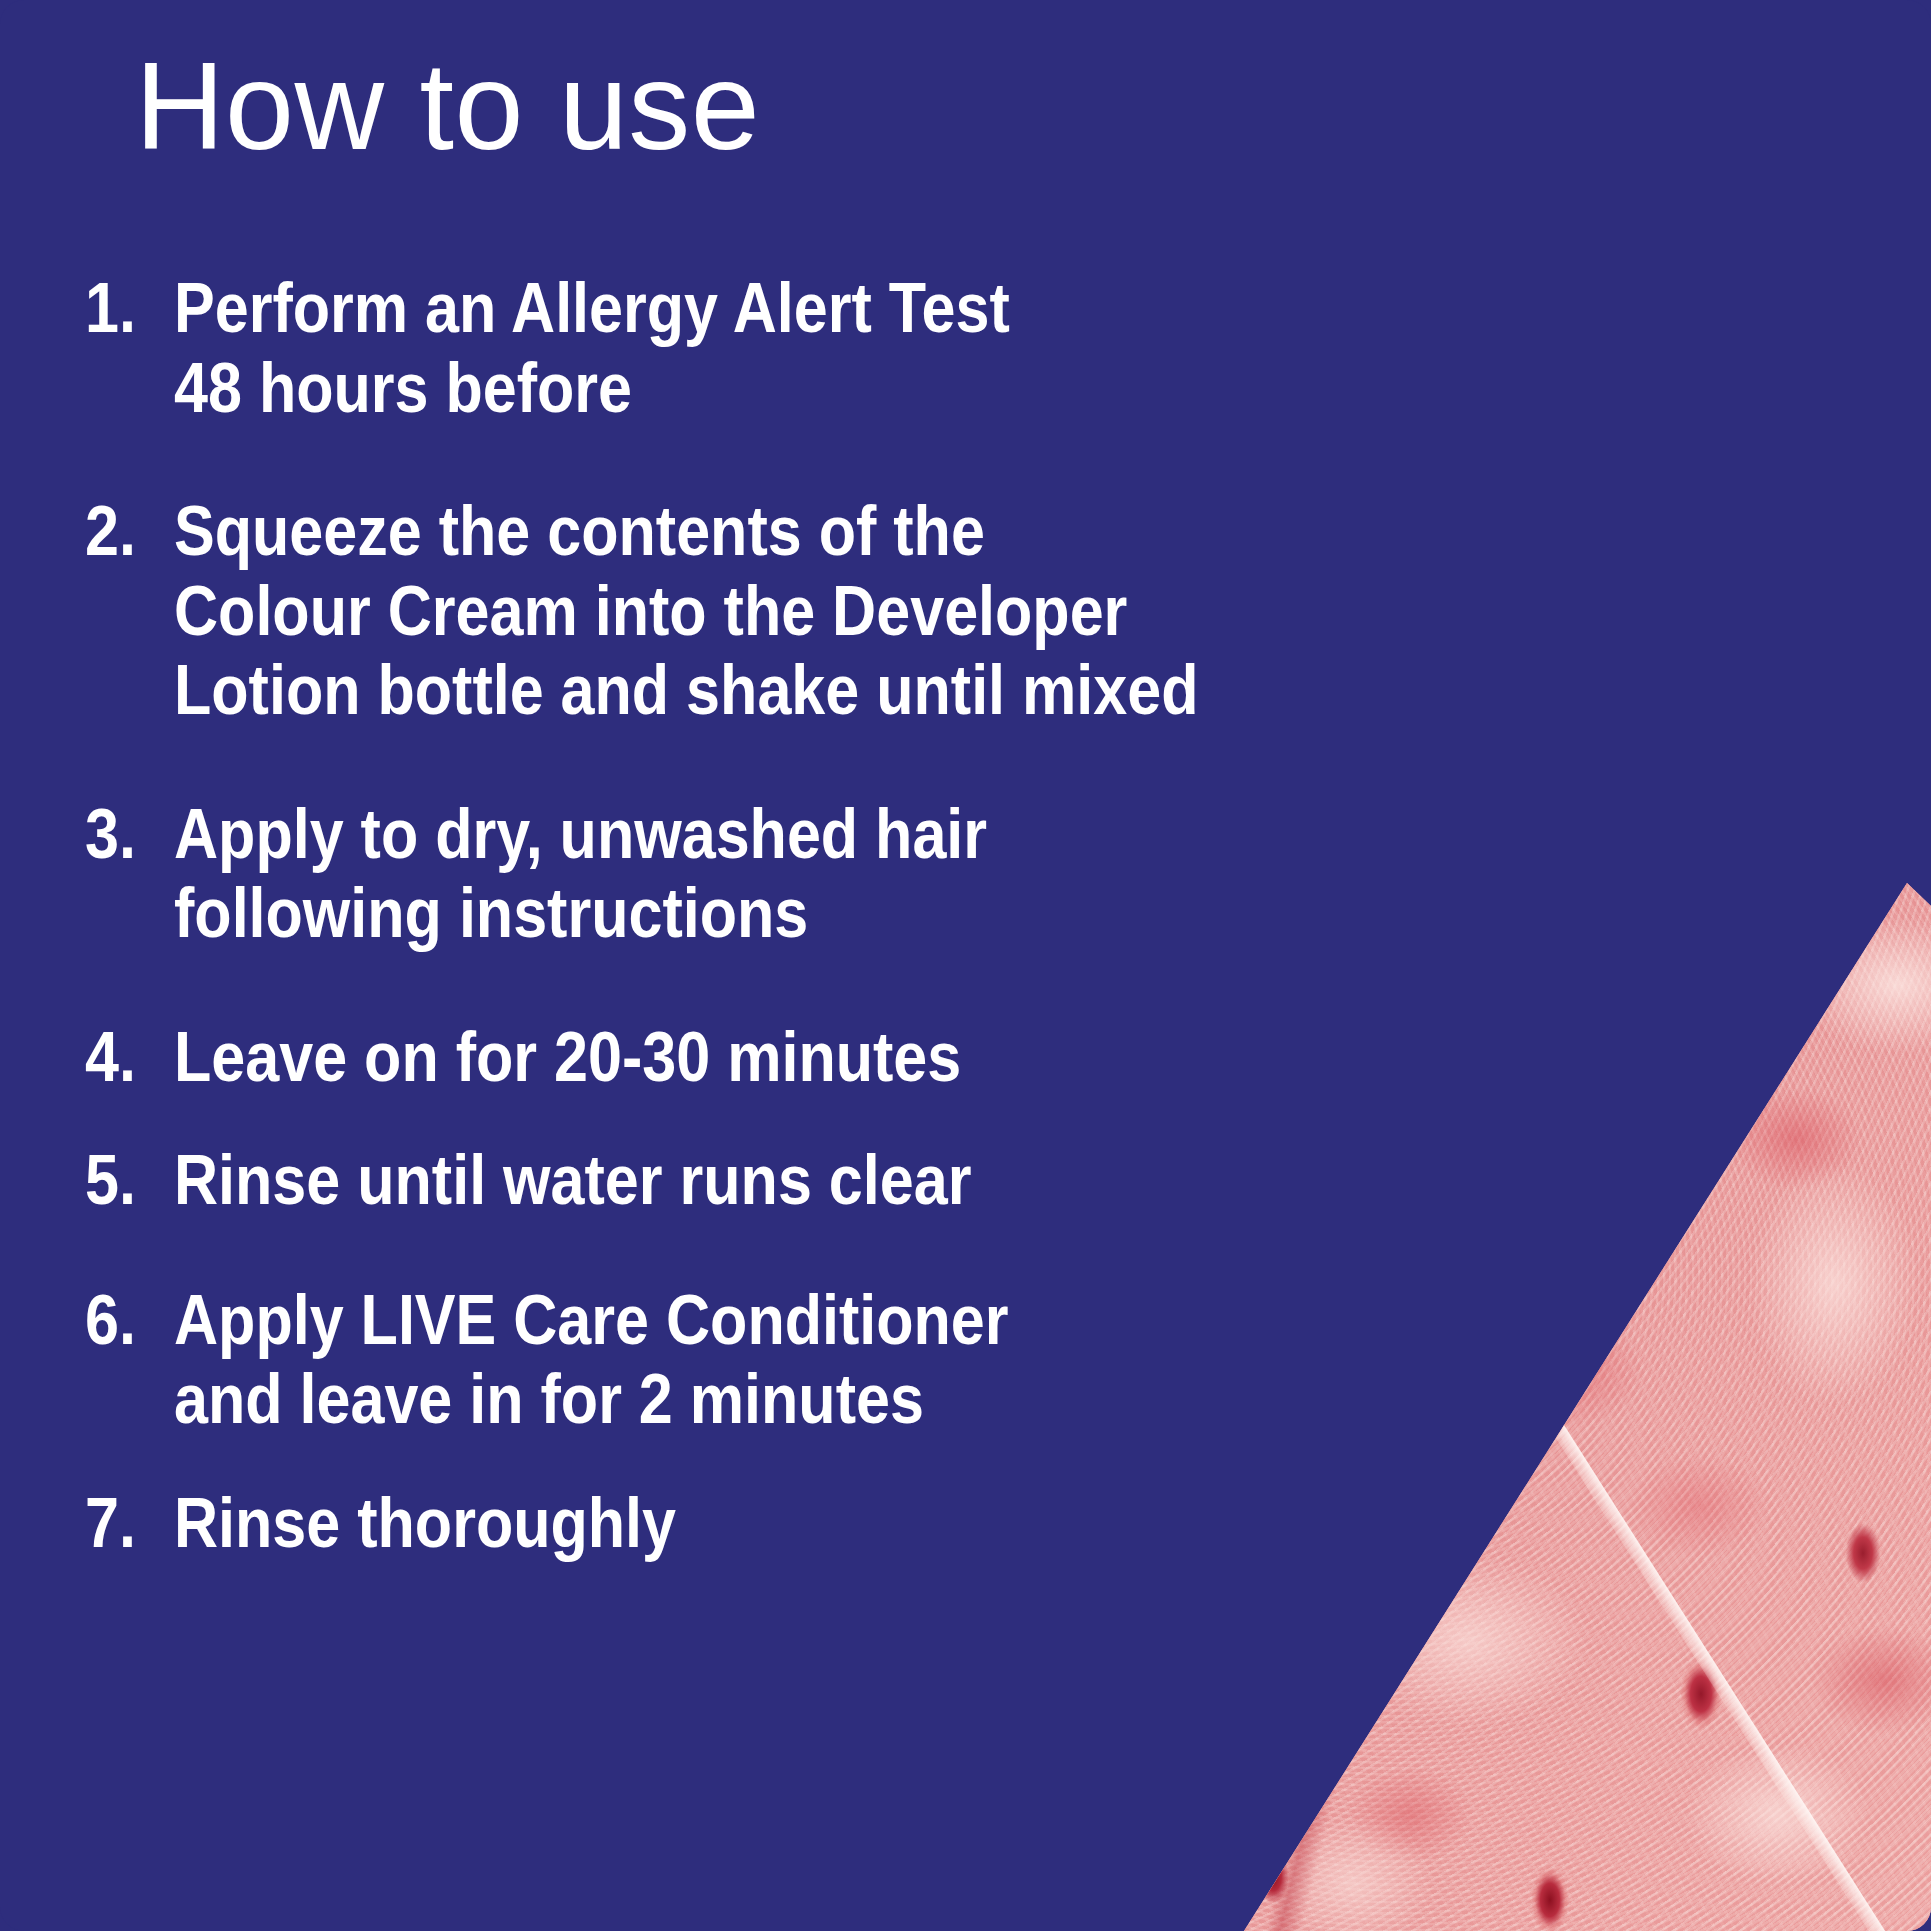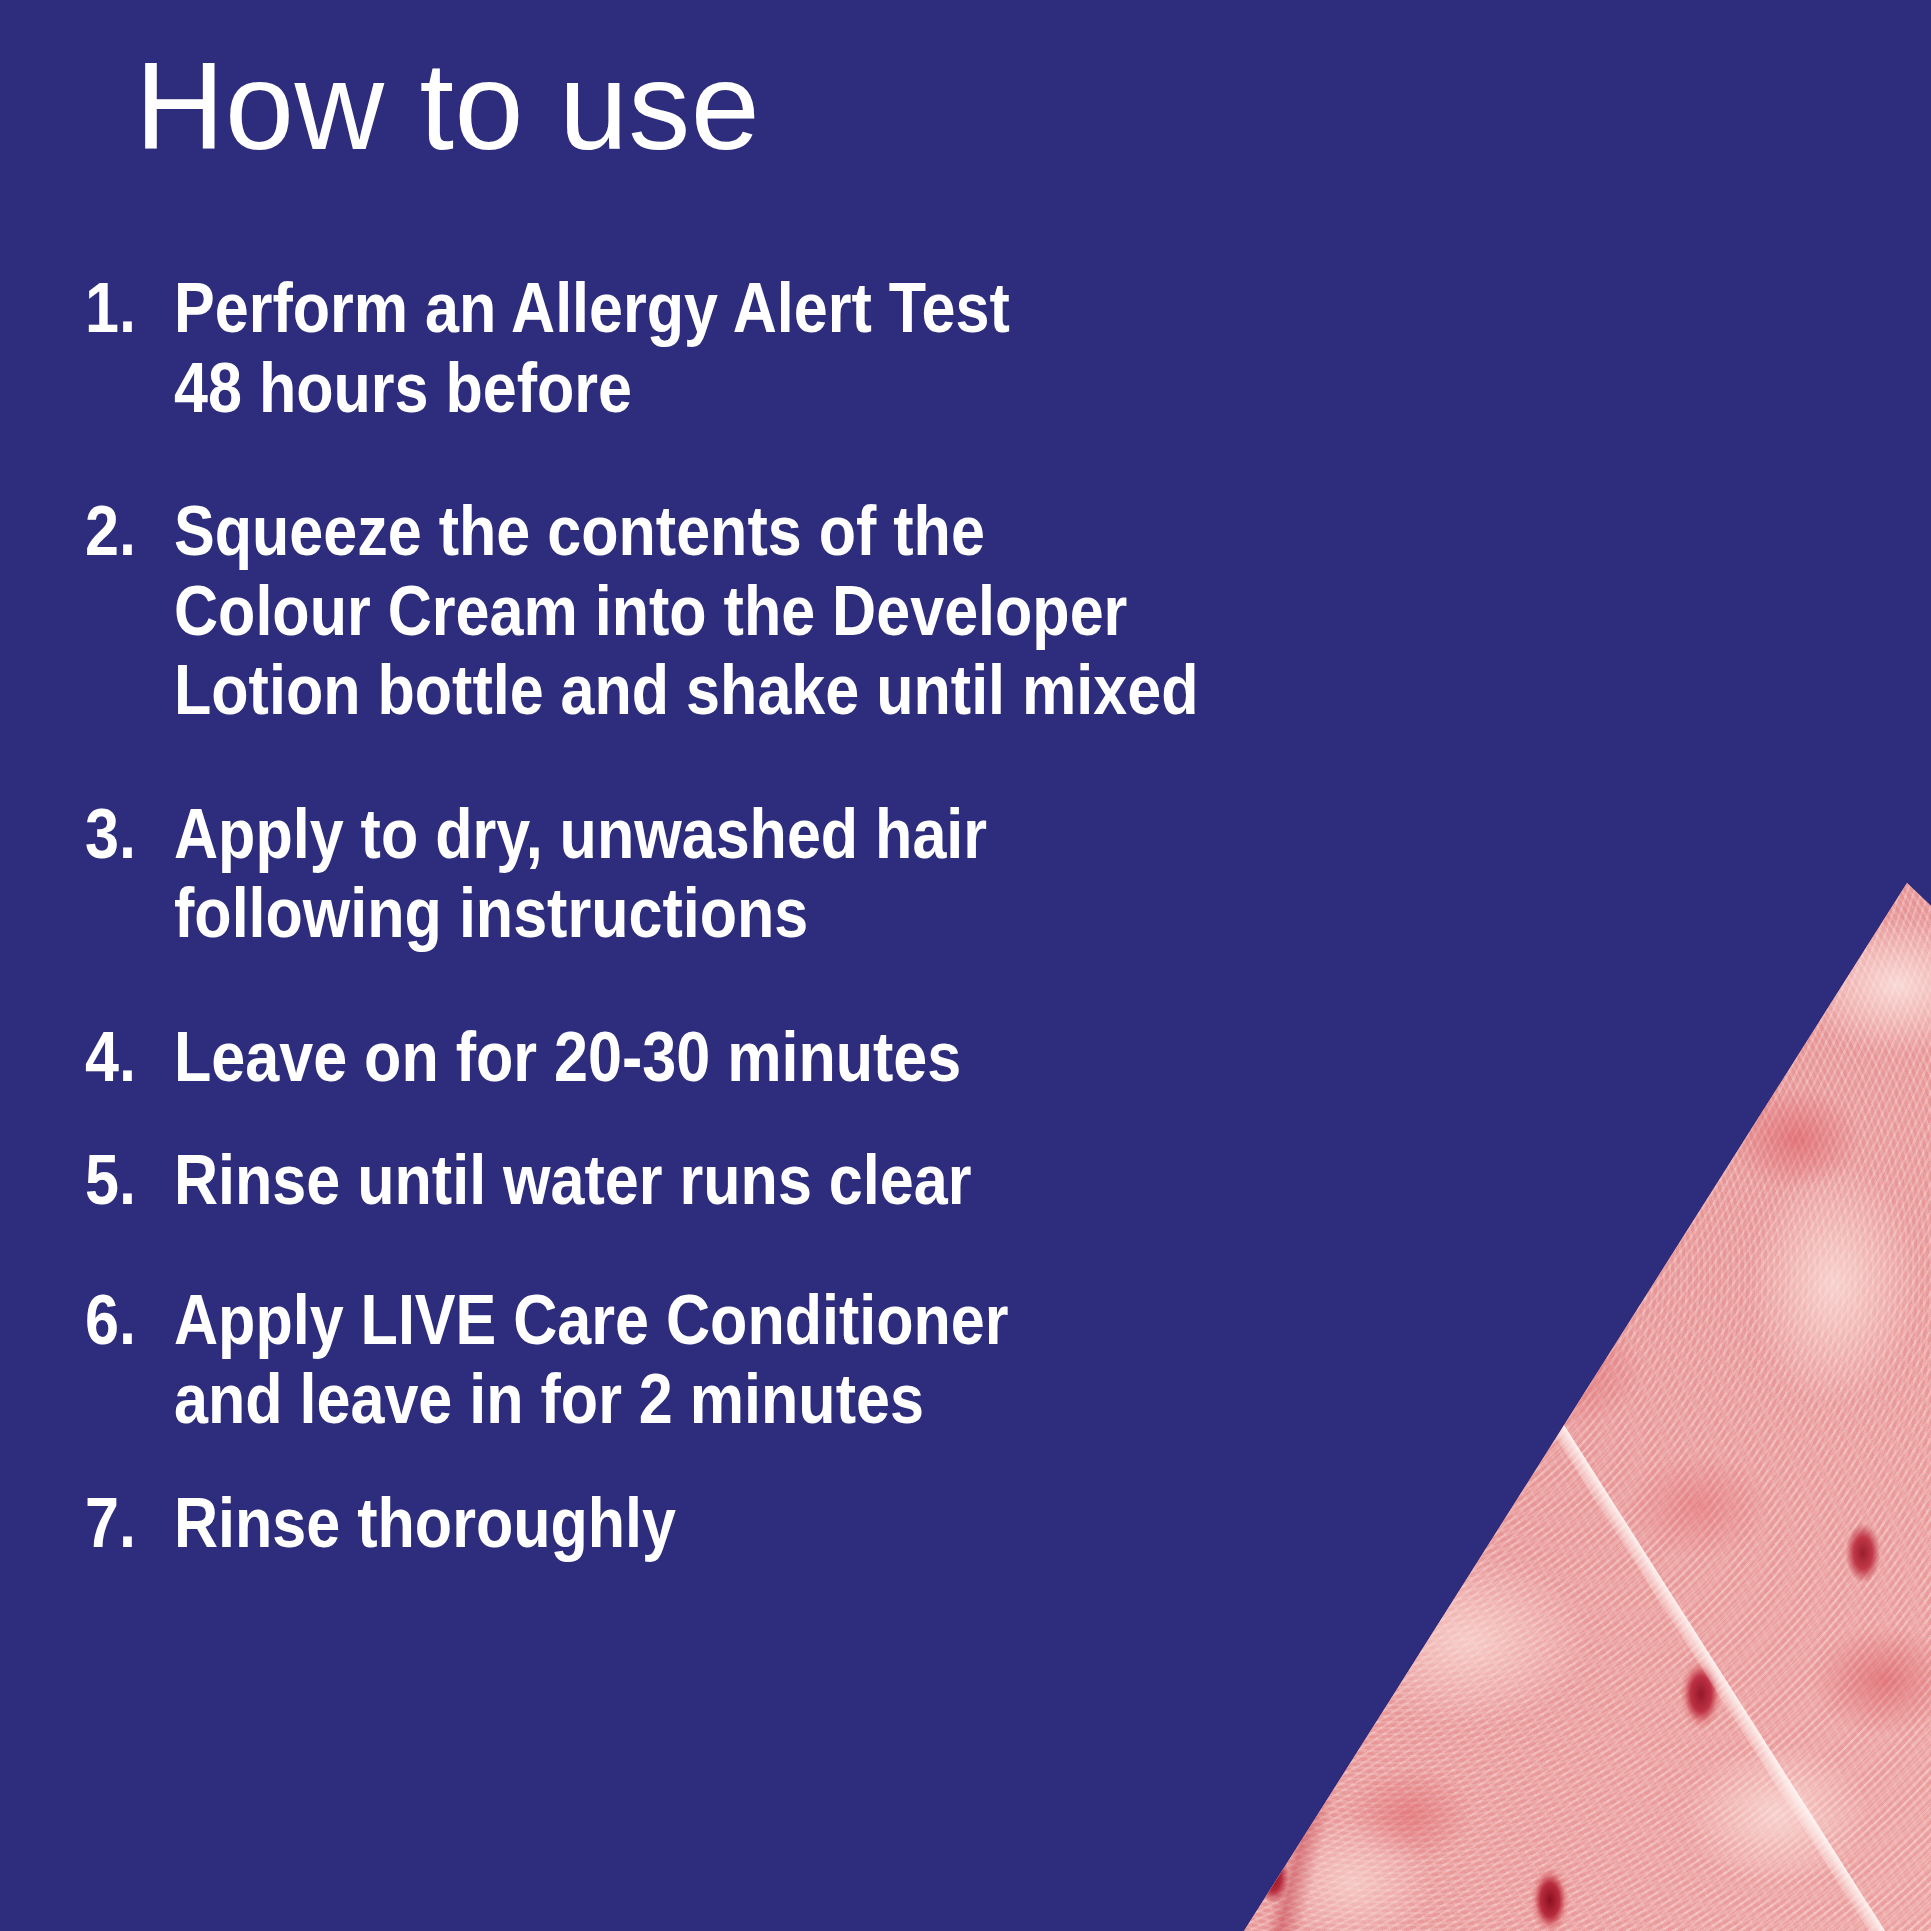--- a/index.html
+++ b/index.html
@@ -8,20 +8,21 @@
     padding: 0;
     background: #2e2d7d;
   }
   #stage {
     position: relative;
     width: 1931px;
     height: 1931px;
     overflow: hidden;
     background: #2e2d7d;
     font-family: "Liberation Sans", "DejaVu Sans", sans-serif;
+    border-radius: 24px;
   }
 
   
   #wedge {
     position: absolute;
     inset: 0;
     pointer-events: none;
     
     clip-path: polygon(1907px 883px, 1931px 906px, 1931px 1931px, 1244px 1931px);
   }

